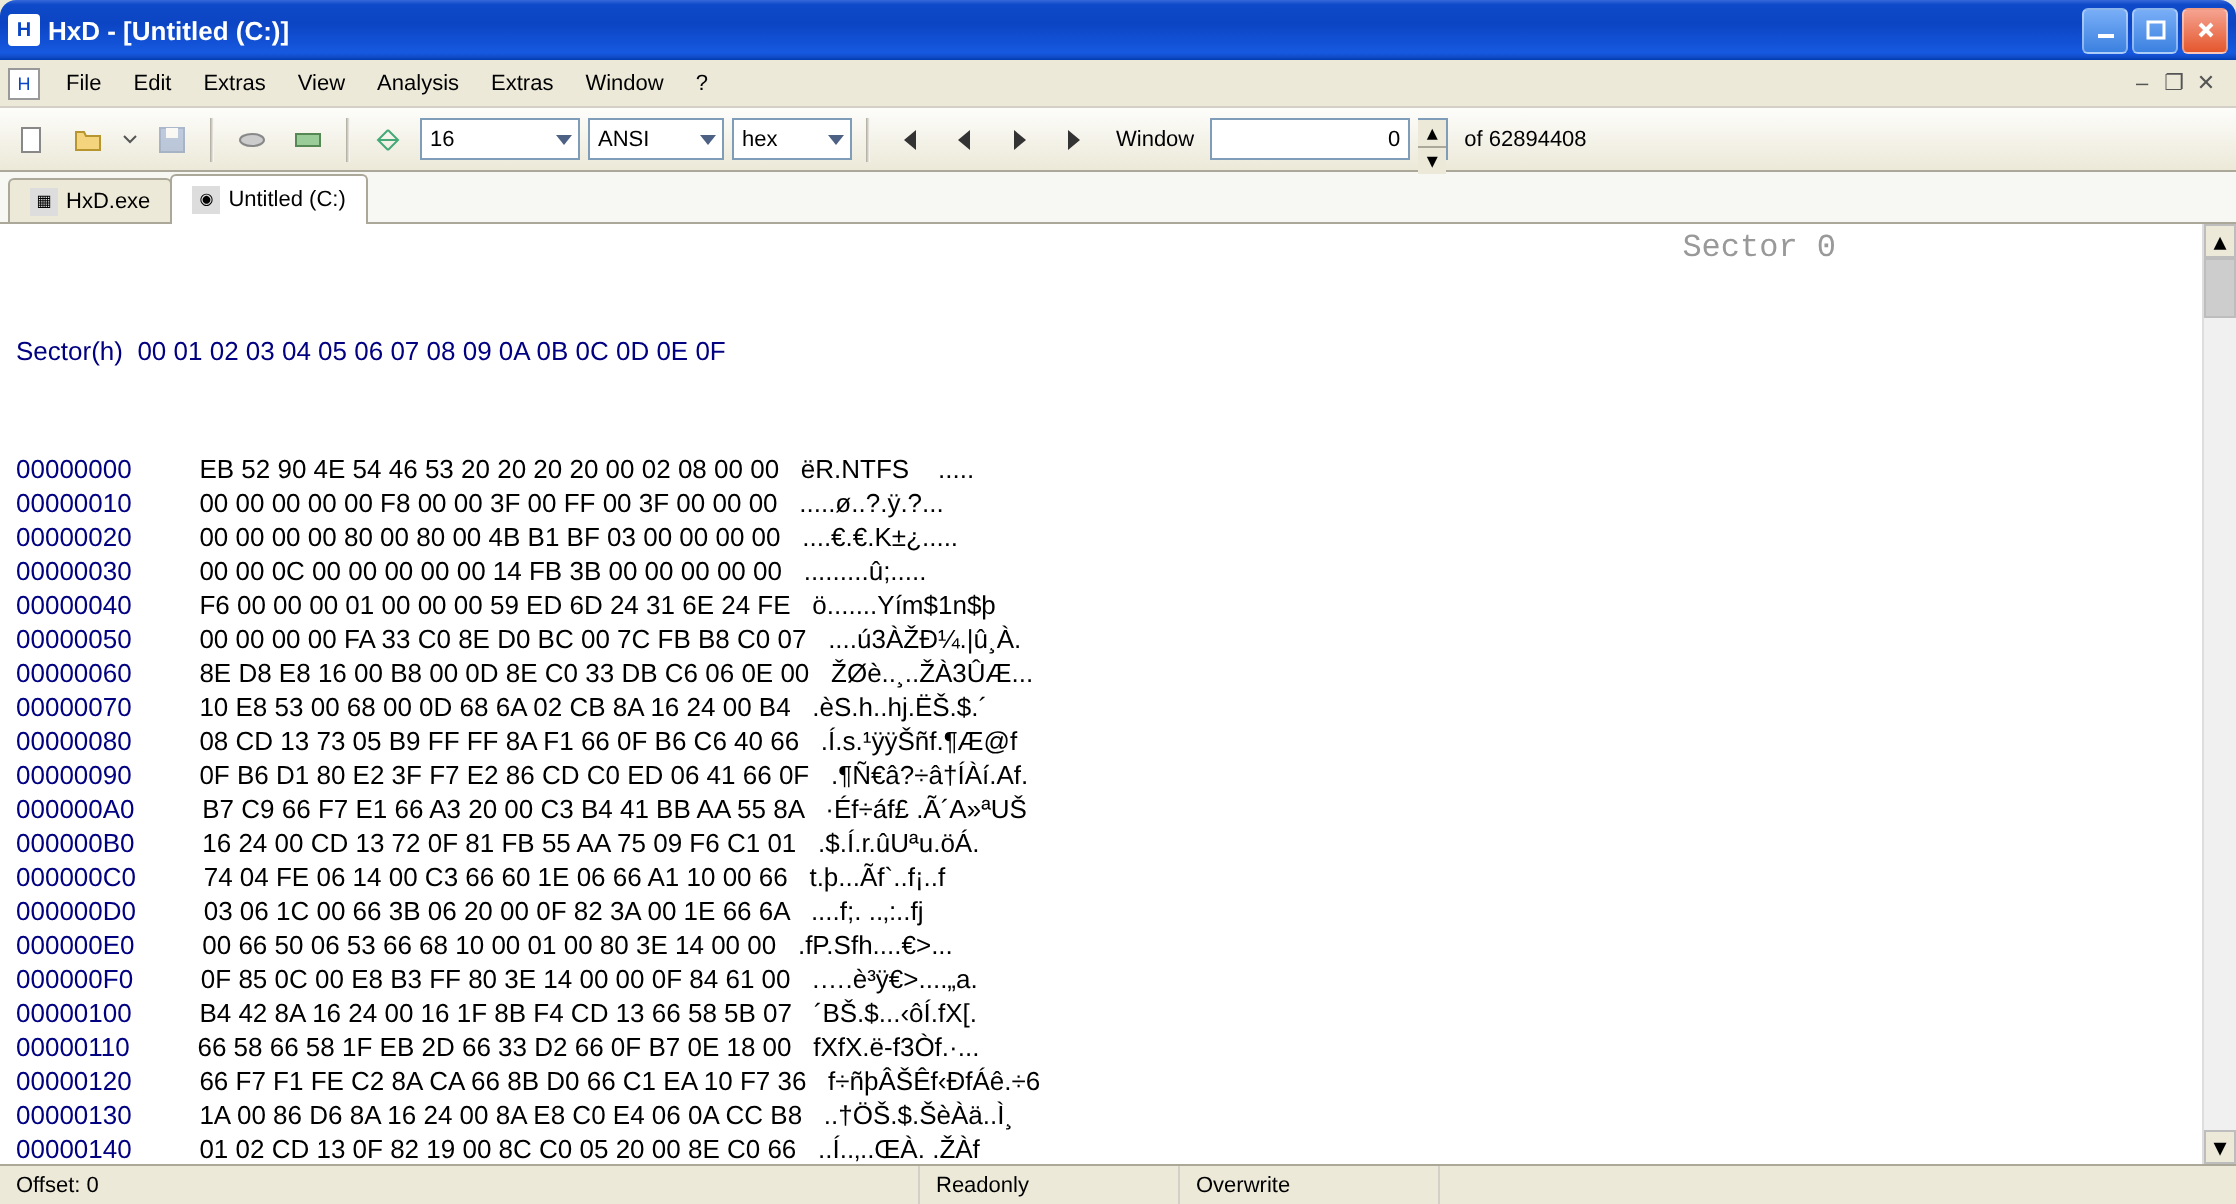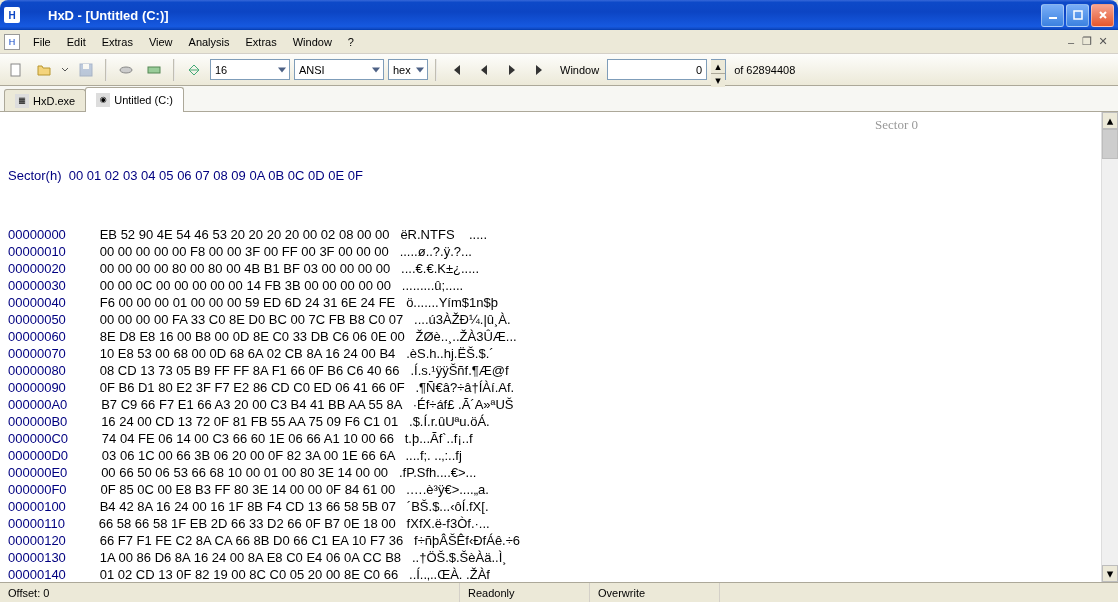--- a/index.html
+++ b/index.html
@@ -1,59 +1,59 @@
 <!DOCTYPE html>
 <html><head>
 <meta charset="utf-8">
 <style>
 * { margin: 0; padding: 0; box-sizing: border-box; font-family: Tahoma, sans-serif; }
 body { background: #ece9d8; font-size: 11px; overflow: hidden; width: 1118px; height: 602px; }
 
 .titlebar { height: 30px; background: linear-gradient(to bottom, #3668d9 0%, #0d49c8 8%, #0c45c4 40%, #1659e0 88%, #114cc7 95%, #003bb0 100%);
   display: flex; align-items: center; color: white; font-weight: bold; font-size: 13px; padding: 0 4px; border-radius: 8px 8px 0 0; }
 .titlebar .icon { width: 16px; height: 16px; margin-right: 4px; background: #fff; border-radius: 2px; display:flex;align-items:center;justify-content:center;color:#0c45c4;font-size:10px;font-weight:bold;}
-.titlebar .title { flex: 1; margin-left: 24px; }
+.titlebar .title { flex: 1; }
 .win-buttons { display: flex; gap: 2px; }
 .win-btn { width: 23px; height: 23px; border-radius: 3px; border: 1px solid #fff6; display:flex;align-items:center;justify-content:center;color:white;font-weight:bold;cursor:pointer;}
 .win-min, .win-max { background: linear-gradient(to bottom, #79aef7, #3b81e0); }
 .win-close { background: linear-gradient(to bottom, #f5a391, #e4572d); }
 .win-btn svg { width:12px; height:12px; }
 
 .menubar { height: 24px; background: #ece9d8; display: flex; align-items: center; padding: 0 4px; gap: 2px; border-bottom: 1px solid #d4d0c8;}
 .menubar .mini-icon { width:16px;height:16px;background:#fff;border:1px solid #999;margin-right:4px;display:flex;align-items:center;justify-content:center;color:#0c45c4;font-size:9px;}
 .menu-item { padding: 2px 7px; cursor: default; }
 .menubar-right { margin-left:auto; display:flex; gap:2px; padding-right:4px;}
 .mdi-btn { width:14px;height:14px; display:flex;align-items:center;justify-content:center;color:#555;cursor:pointer;}
 
 .toolbar { height: 32px; background: linear-gradient(to bottom, #fdfdfb, #ece9d8); display: flex; align-items: center; padding: 0 4px; gap: 4px; border-bottom: 1px solid #aca899;}
 .tb-btn { width: 24px; height: 24px; display: flex; align-items: center; justify-content: center; cursor: pointer; border: 1px solid transparent; border-radius:3px;}
 .tb-sep { width: 2px; height: 22px; background: linear-gradient(to right,#aca899,#fff); margin: 0 3px; }
 .tb-combo { height: 21px; border: 1px solid #7f9db9; background: white; padding: 0 18px 0 4px; font-size:11px; position:relative; display:flex;align-items:center;}
 .tb-combo::after { content:""; position:absolute; right:3px; top:50%; transform:translateY(-50%); border-left:4px solid transparent;border-right:4px solid transparent;border-top:5px solid #4d6185;}
-.w80{width:80px}.w90{width:90px}.w60{width:40px}
+.w80{width:80px}.w90{width:68px}.w60{width:60px}
 .tb-input { height:21px; border:1px solid #7f9db9; background:white; text-align:right; padding:0 4px; font-size:11px; width:100px;}
 .tb-spin { width:15px; height:21px; display:flex; flex-direction:column; border:1px solid #7f9db9; border-left:none;}
 .tb-spin div{flex:1;display:flex;align-items:center;justify-content:center;background:#ece9d8;cursor:pointer;}
 .tb-spin div:first-child{border-bottom:1px solid #aca899;}
 .tb-label{padding:0 4px;}
 
 .tabs { height: 26px; background: #f7f7f3; display: flex; align-items: flex-end; padding: 0 4px; border-bottom:1px solid #aca899;}
 .tab { height: 22px; padding: 0 10px; display: flex; align-items: center; gap: 4px; border: 1px solid #aca899; border-bottom:none; background: #ece9d8; margin-right: -1px; cursor:pointer; border-radius: 3px 3px 0 0;}
 .tab.active { background: white; height: 24px; z-index:2; position:relative;}
 .tab.active::after{content:"";position:absolute;bottom:-1px;left:0;right:0;height:1px;background:white;}
 .tab-icon { width:14px;height:14px;background:#ddd;display:flex;align-items:center;justify-content:center;font-size:8px;}
 
 .hex-view { background: white; height: 470px; overflow: hidden; font-family: 'Courier New', monospace; font-size: 13px; position:relative; display:flex;}
 .hex-content { flex:1; padding: 4px 8px; line-height: 17px; white-space: pre; }
 .header-row { color: #000080; font-weight: normal; margin-bottom: 8px; }
 .data-row { display: block; }
 .offset-col { color: #000080; }
 .hex-col { color: #000; padding-left: 23px; }
 .ascii-col { color: #000; }
-.sector-label { position:absolute; right: 200px; top: 4px; color: #999; font-family:Liberation Serif, serif; font-size:13px;}
+.sector-label { position:absolute; right: 200px; top: 4px; color: #999; font-family:Liberation Mono, monospace; font-size:16px;}
 .scrollbar { width: 17px; background: #f0f0f0; border-left:1px solid #ddd; position:relative;}
 .scroll-arrow { height:17px; background:#ece9d8; border:1px solid #bdbdbd; display:flex;align-items:center;justify-content:center;cursor:pointer;}
 .scroll-thumb { position:absolute; top:17px; left:0; right:0; height:30px; background:#cdcdcd; border:1px solid #bdbdbd;}
 
 .statusbar { height: 20px; background: #ece9d8; display: flex; align-items: center; border-top: 1px solid #aca899; font-size:11px;}
 .status-cell { padding: 0 8px; border-right: 1px solid #d4d0c8; height:100%; display:flex;align-items:center;}
 .sc1{width:460px}.sc2{width:130px}.sc3{width:130px}
 </style>
 </head>
 <body>

